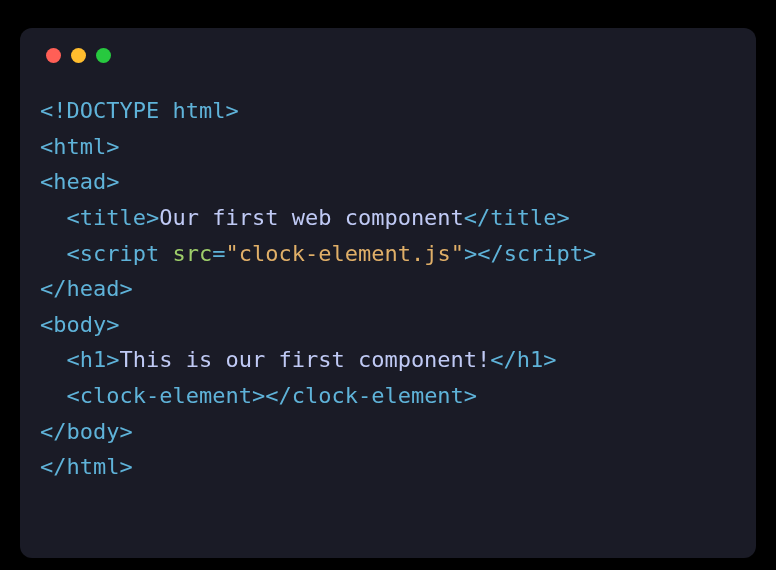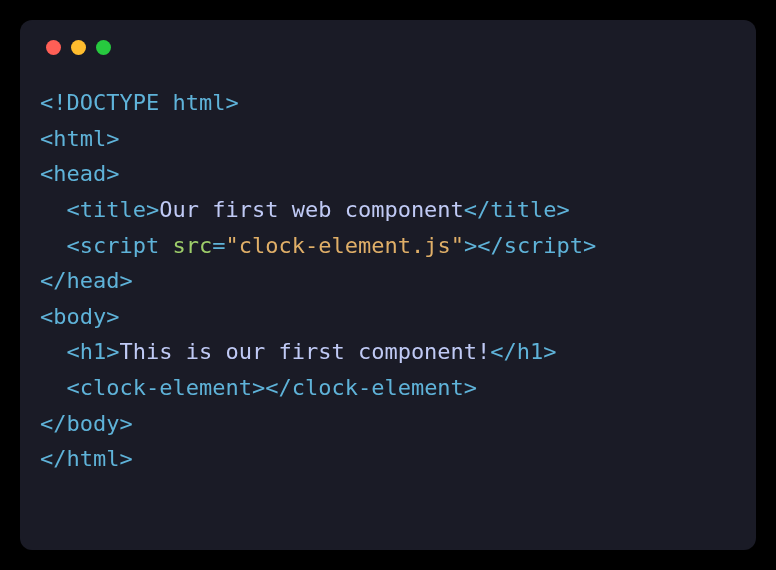--- a/index.html
+++ b/index.html
@@ -8,20 +8,21 @@
     background: #000;
     font-family: 'SF Mono', 'Monaco', 'Menlo', 'Consolas', monospace;
   }
   .window {
     background: #1a1b26;
     border-radius: 12px;
     width: 736px;
     height: 530px;
     padding: 20px;
     box-sizing: border-box;
+    margin-top: 8px;
   }
   .traffic-lights {
     display: flex;
     gap: 10px;
     margin-bottom: 30px;
     padding-left: 6px;
   }
   .dot {
     width: 15px;
     height: 15px;

